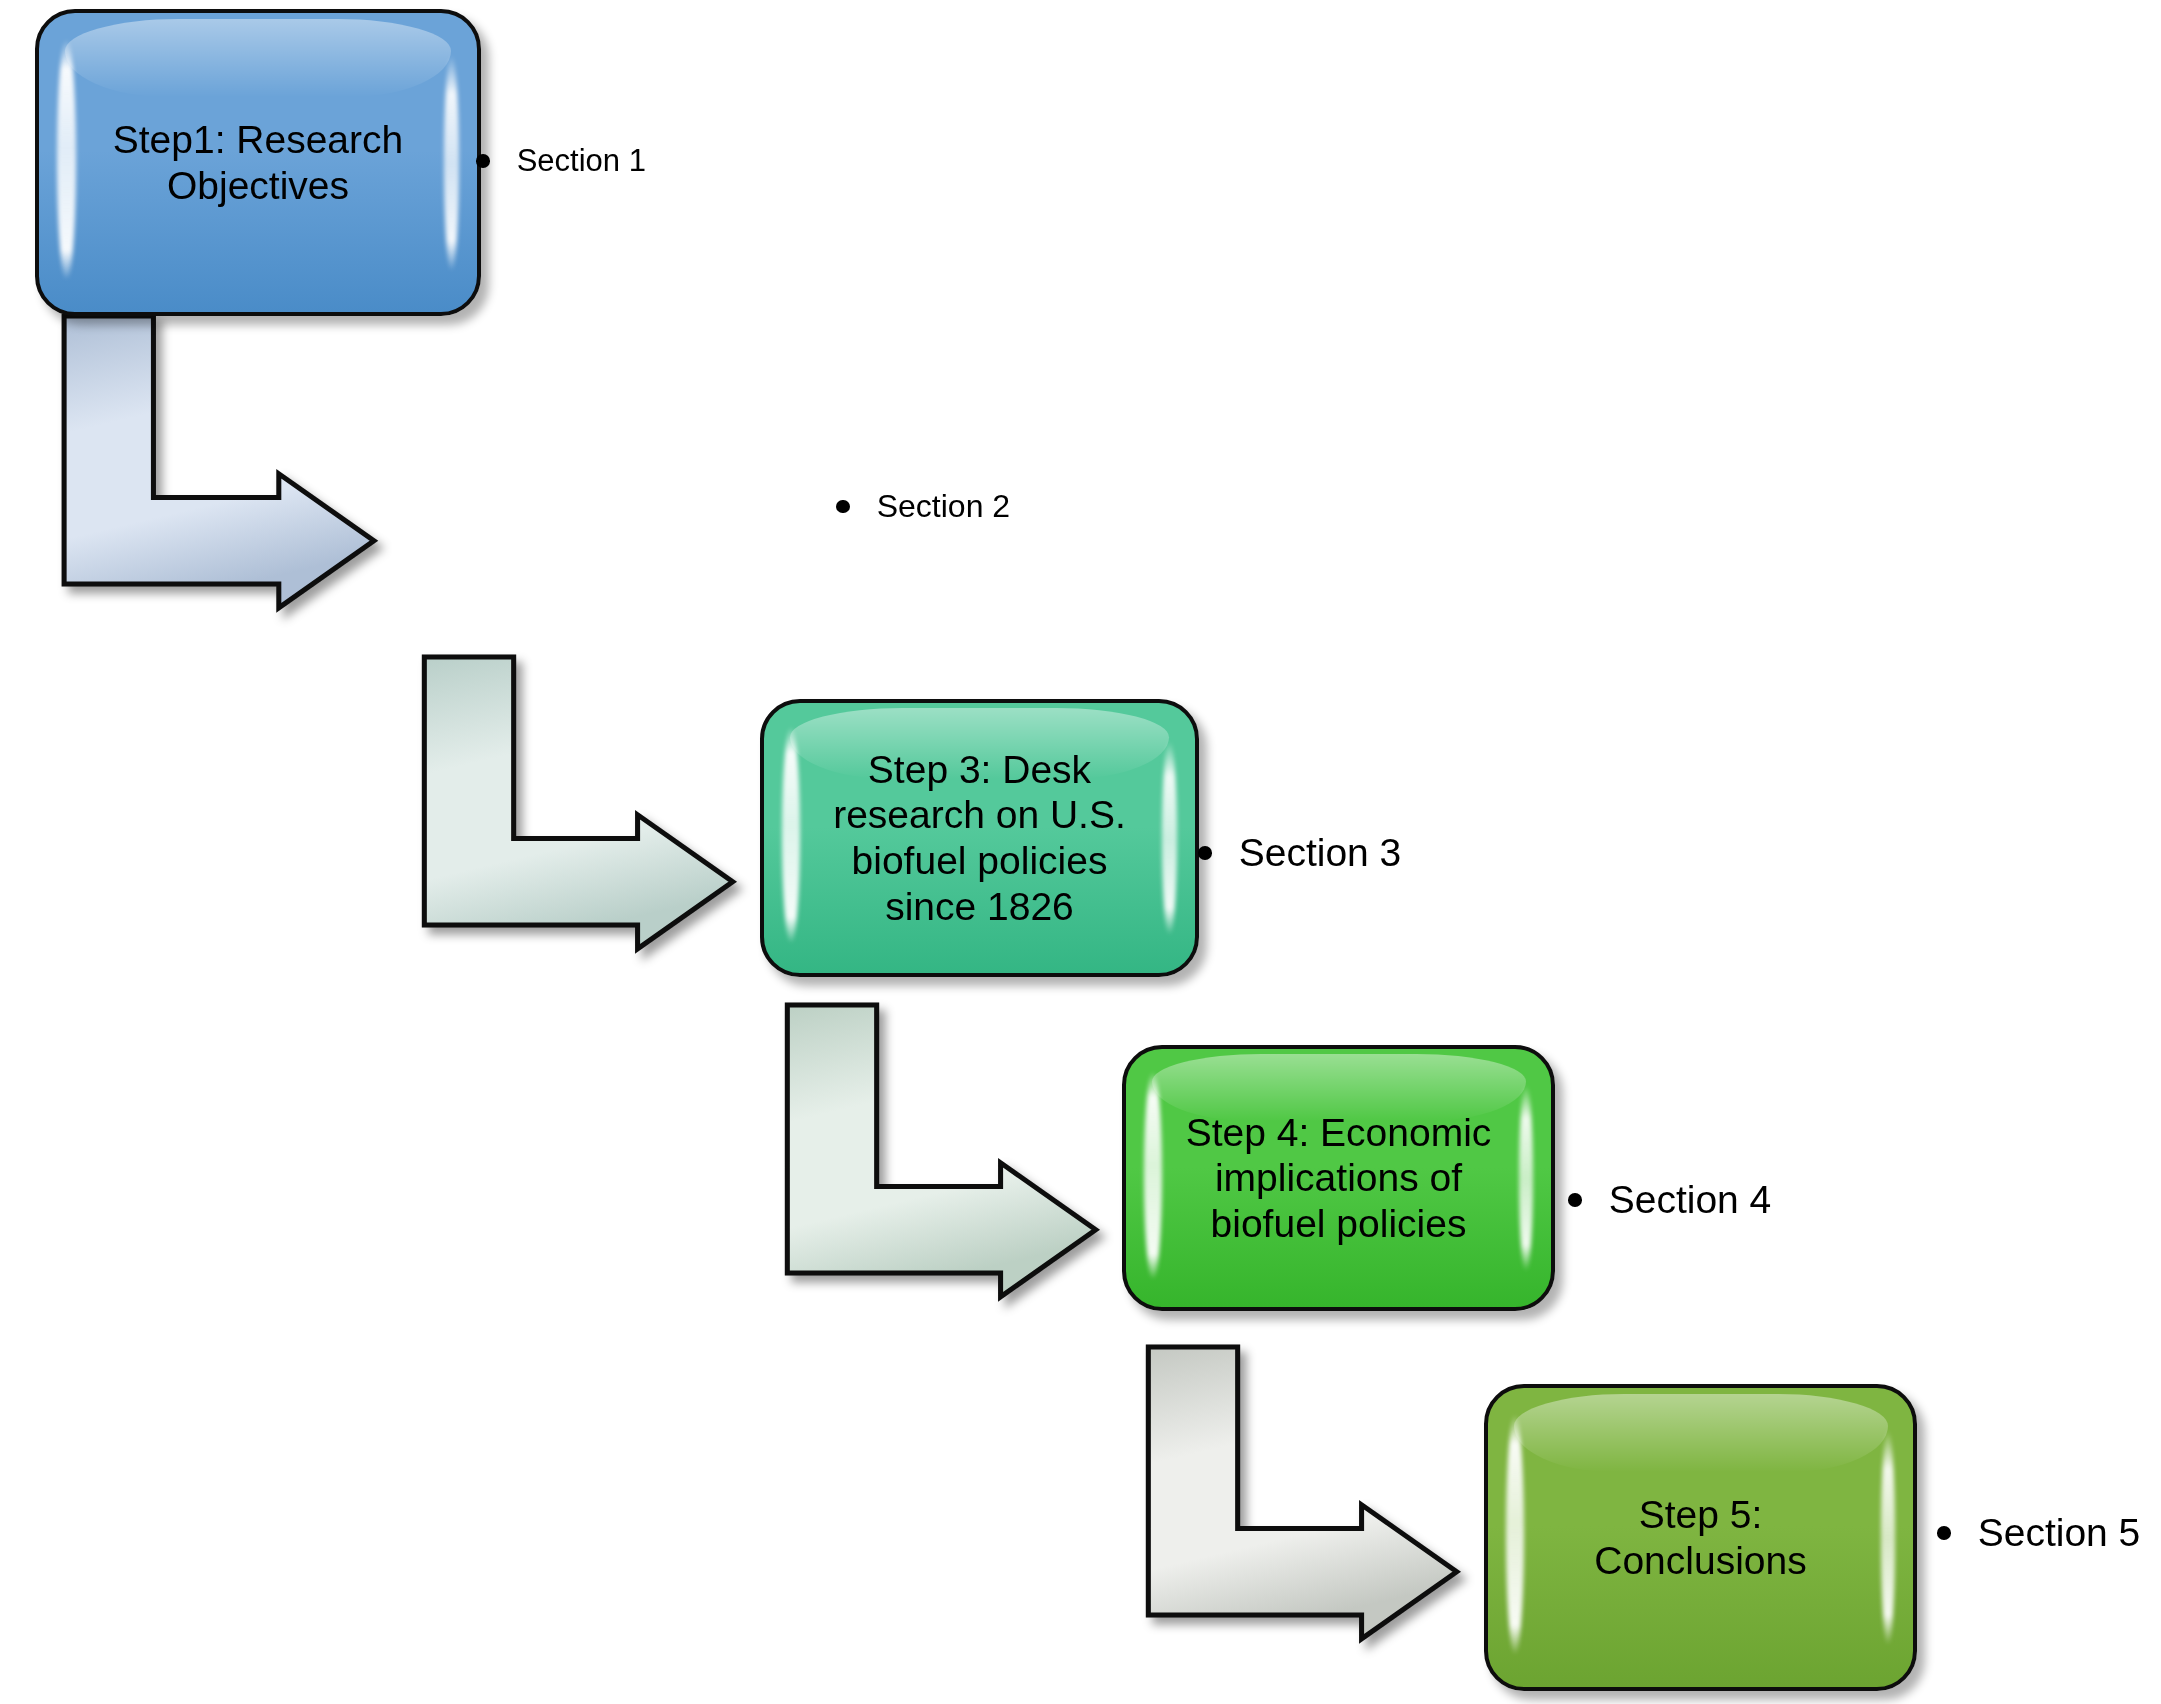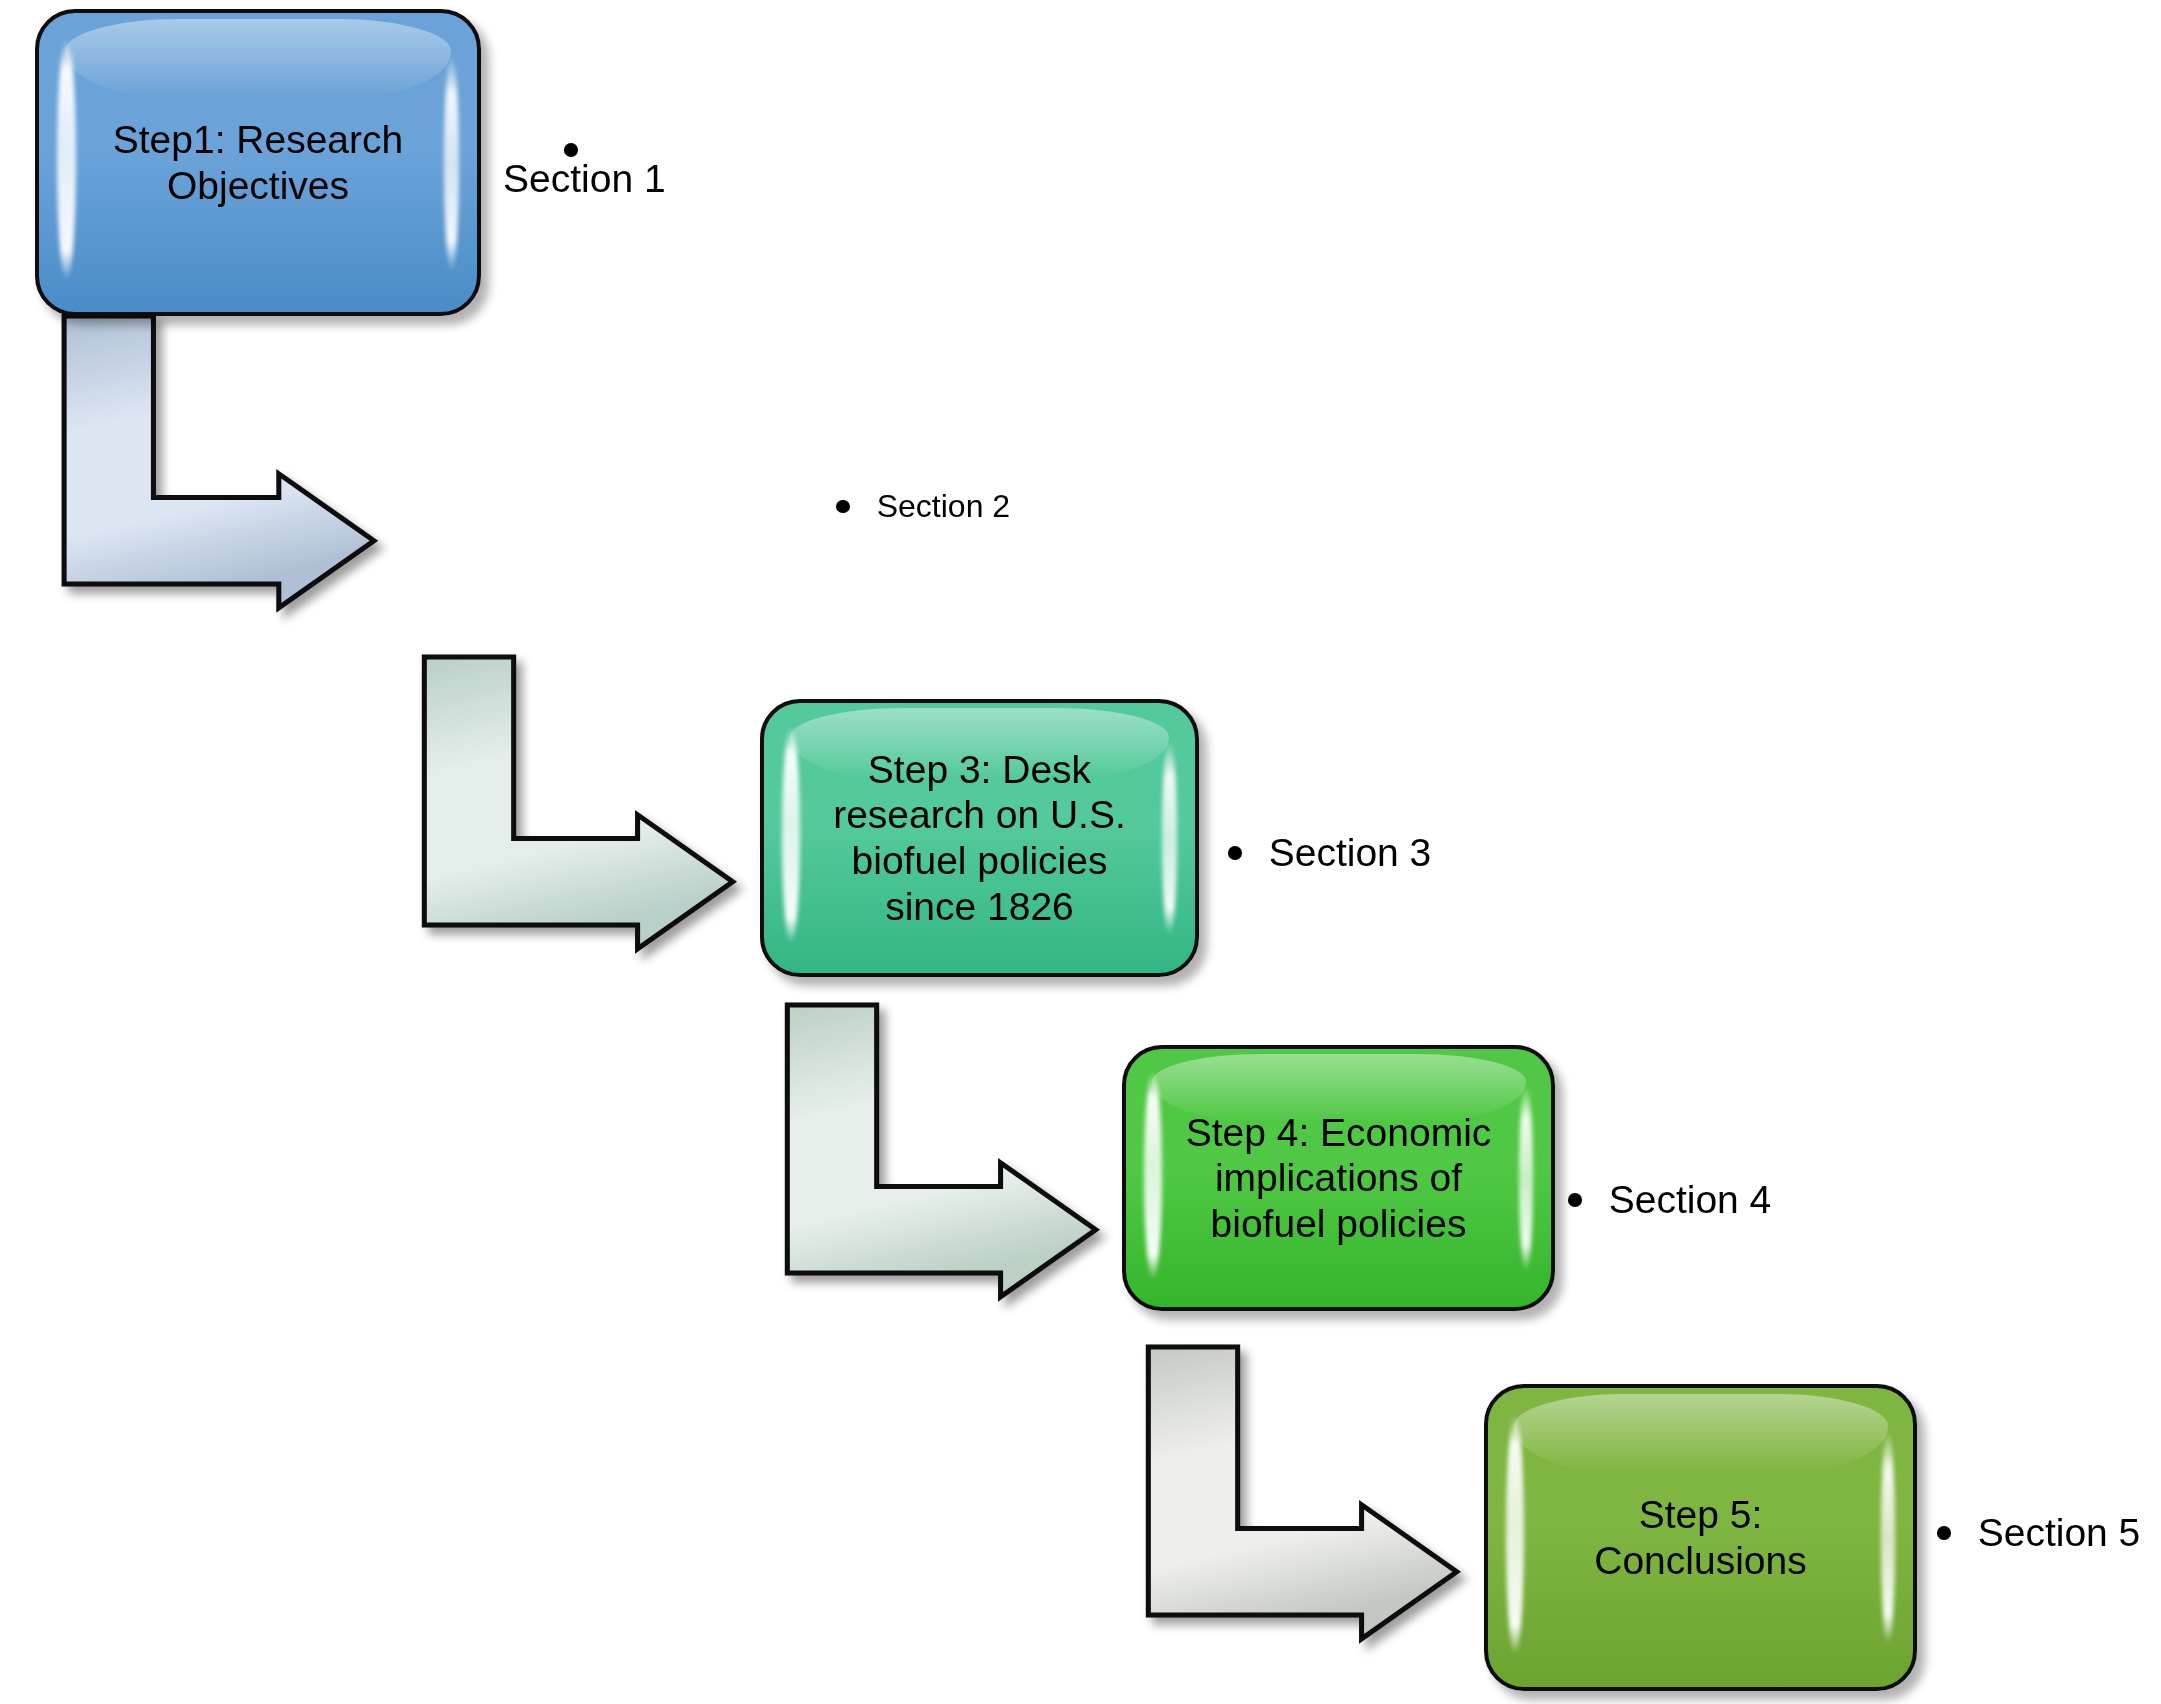--- a/index.html
+++ b/index.html
@@ -203,29 +203,29 @@
   </div>
 
   <div class="node" id="node-step-5" style="left: 1462px; top: 1384px; width: 433px; height: 307px; font-size: 39px; background: linear-gradient(rgb(127, 181, 65) 0%, rgb(127, 181, 65) 46%, rgb(108, 164, 49) 100%);">
     <div class="topsheen"></div>
     <div class="glossA"></div>
     <div class="glossB"></div>
     <div class="label">Step 5:
 Conclusions</div>
   </div>
 
-  <div class="section-note" id="note-section-1" style="left: 476px; top: 143px; font-size: 39px; flex-direction: column;">
+  <div class="section-note" id="note-section-1" style="left: 476px; top: 143px; font-size: 31px;">
     <span class="bullet"></span>
     <span class="note-text">Section 1</span>
   </div>
   <div class="section-note" id="note-section-2" style="left: 836px; top: 488px; font-size: 32px;">
     <span class="bullet"></span>
     <span class="note-text">Section 2</span>
   </div>
-  <div class="section-note" id="note-section-3" style="left: 1228px; top: 831px; font-size: 39px;">
+  <div class="section-note" id="note-section-3" style="left: 1198px; top: 831px; font-size: 39px;">
     <span class="bullet"></span>
     <span class="note-text">Section 3</span>
   </div>
   <div class="section-note" id="note-section-4" style="left: 1568px; top: 1178px; font-size: 39px;">
     <span class="bullet"></span>
     <span class="note-text">Section 4</span>
   </div>
   <div class="section-note" id="note-section-5" style="left: 1937px; top: 1511px; font-size: 39px;">
     <span class="bullet"></span>
     <span class="note-text">Section 5</span>

